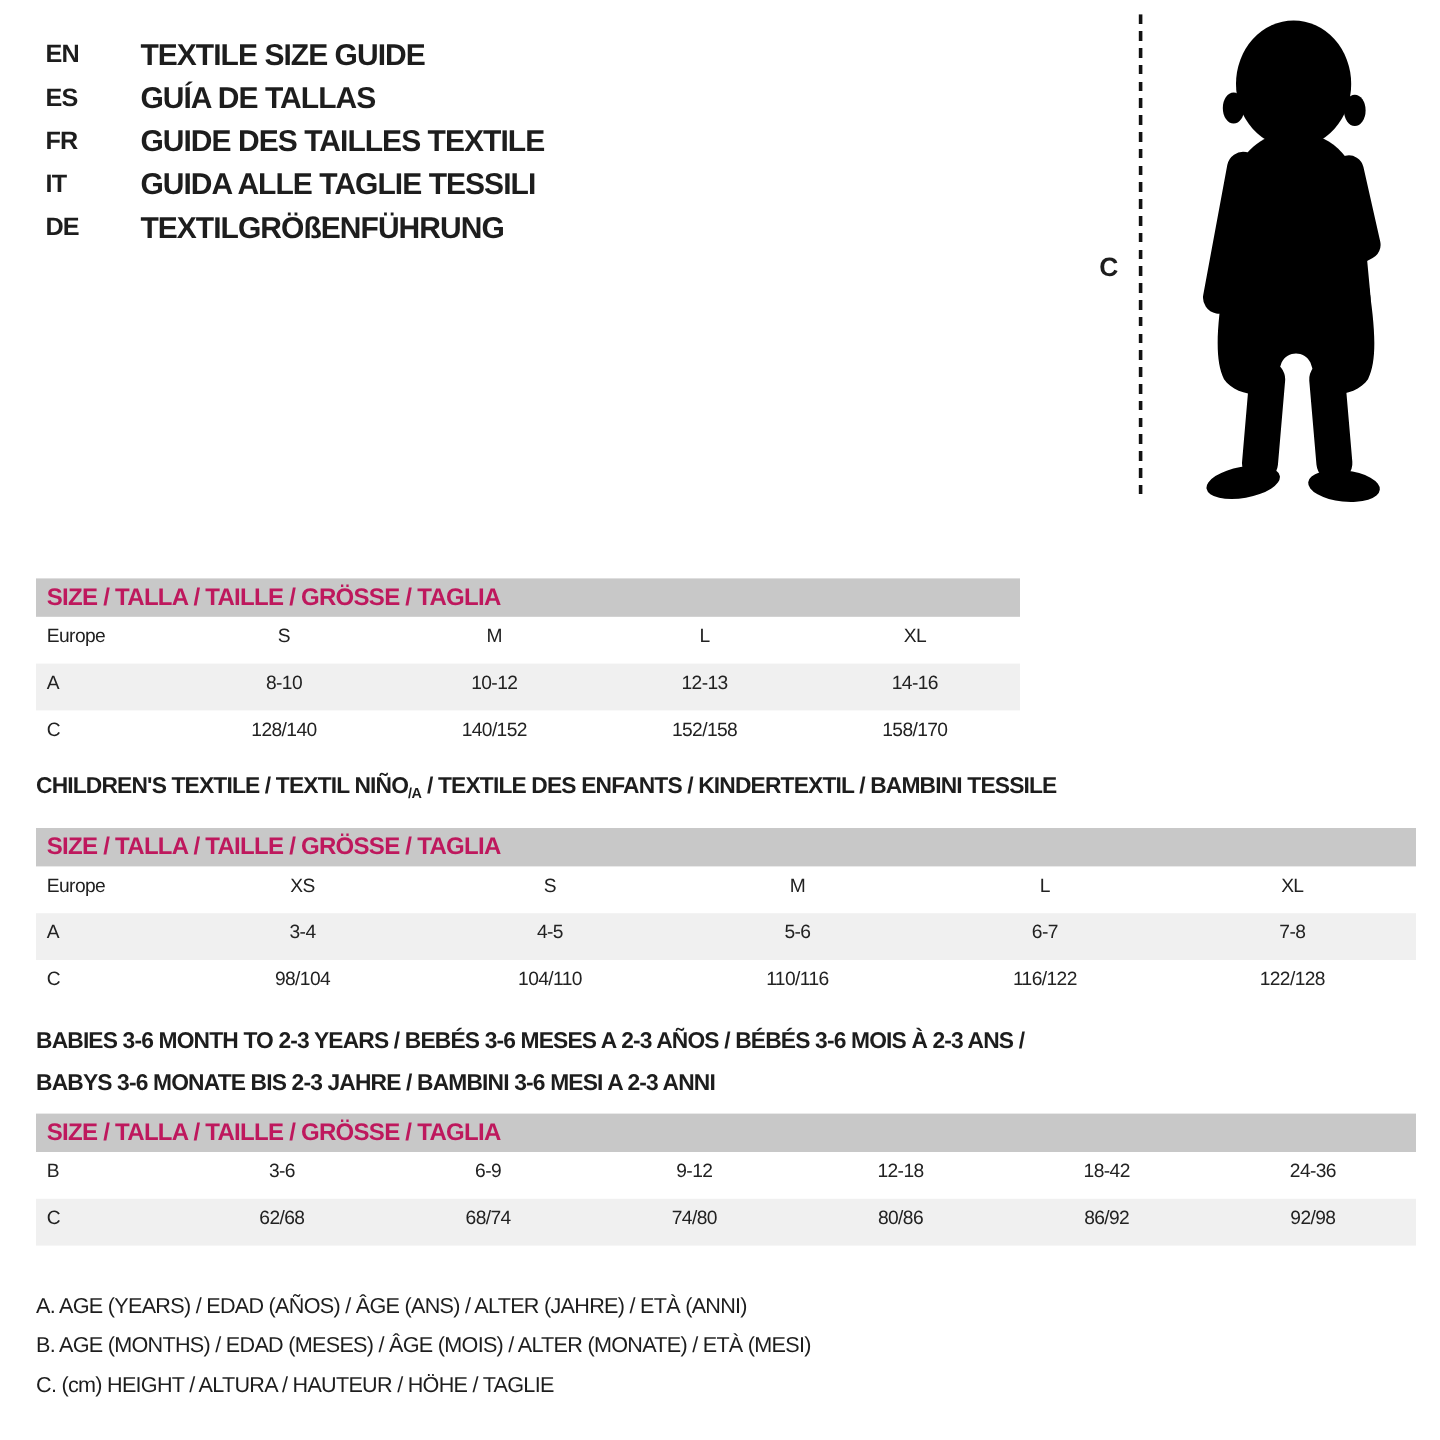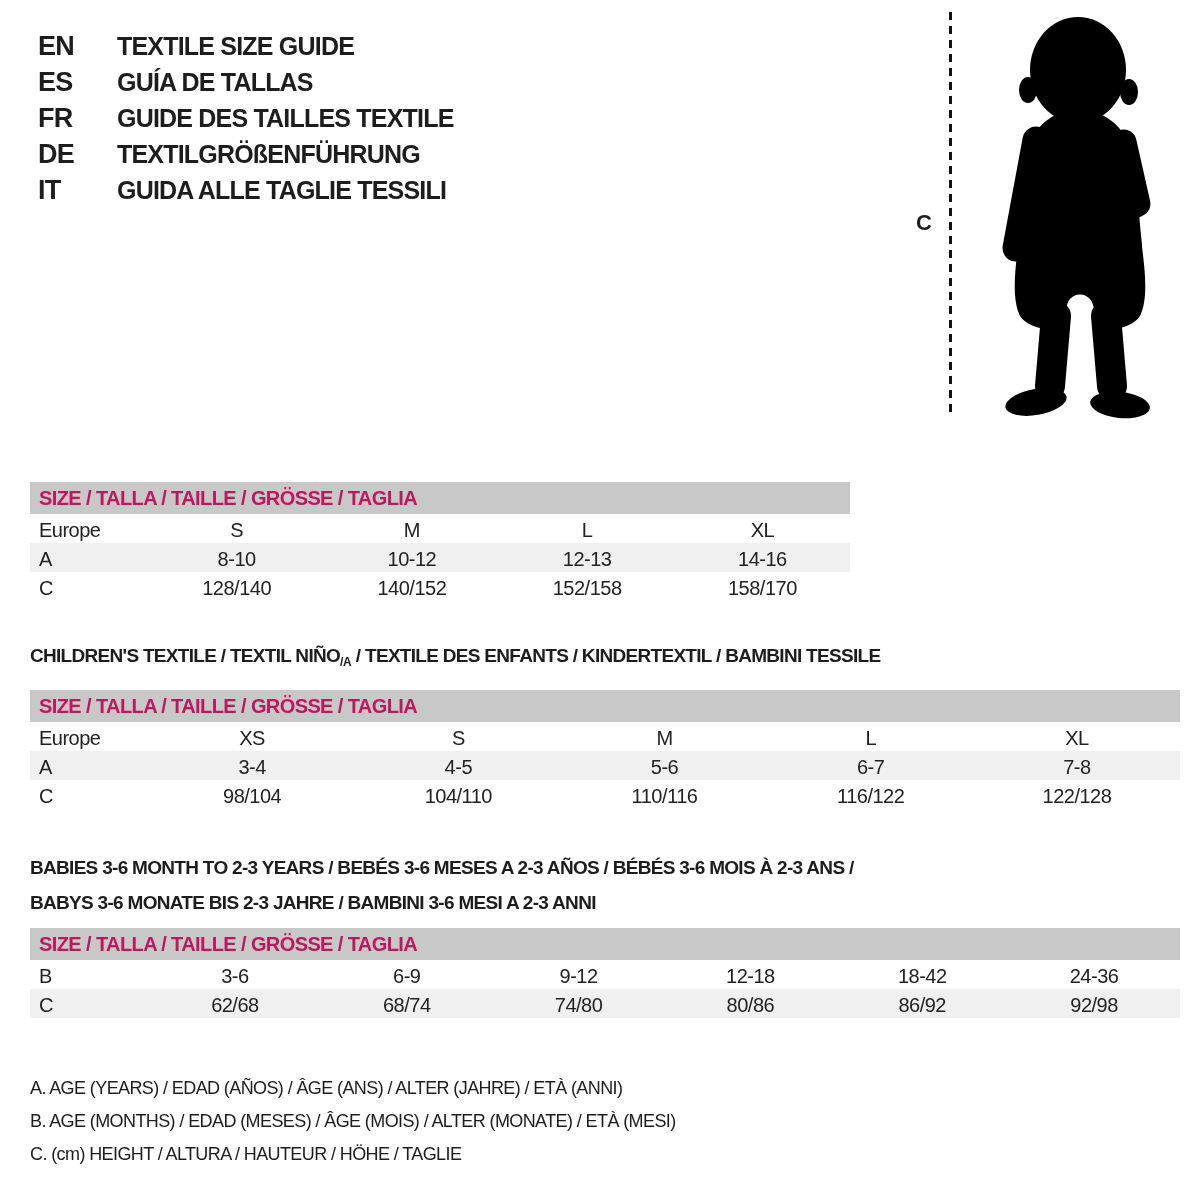--- a/index.html
+++ b/index.html
@@ -3,21 +3,21 @@
 <meta charset="utf-8">
 <style>
   html,body{margin:0;padding:0;background:#fff;}
   .page{
     position:relative;width:1200px;height:1200px;background:#ffffff;
     font-family:"Liberation Sans", sans-serif;color:#1d1d1d;overflow:hidden;
   }
   
   .lang-list{position:absolute;left:38px;top:28px;}
   .lang-row{display:flex;height:36px;line-height:36px;}
-  .lang-code{width:79px;font-weight:bold;font-size:27px;letter-spacing:-0.8px;}
+  .lang-code{width:79px;font-weight:bold;font-size:21px;letter-spacing:-0.8px;}
   .lang-label{font-weight:bold;font-size:25px;letter-spacing:-0.8px;white-space:nowrap;}
   
   .figure{position:absolute;left:900px;top:0;width:300px;height:430px;}
   .dash-line{
     position:absolute;left:49px;top:12px;width:3px;height:404px;
     background:repeating-linear-gradient(to bottom,#121212 0 8px,transparent 8px 14px);
   }
   .measure-c{position:absolute;left:16px;top:210px;font-size:22px;font-weight:bold;}
   .silhouette{position:absolute;left:62px;top:8px;}
   
@@ -25,21 +25,21 @@
     position:absolute;left:30px;font-size:19px;font-weight:bold;
     letter-spacing:-0.7px;white-space:nowrap;line-height:22px;
   }
   .sec-title .subsc{font-size:12px;position:relative;top:4px;letter-spacing:-0.4px;}
   
   .tbl{position:absolute;left:30px;}
   .thead{
     height:32px;line-height:32px;padding-left:9px;font-size:20px;font-weight:bold;
     letter-spacing:-0.6px;color:#be185d;
   }
-  .trow{display:flex;height:29px;line-height:33px;font-size:20px;letter-spacing:-0.5px;color:#222;}
+  .trow{display:flex;height:39px;line-height:33px;font-size:16px;letter-spacing:-0.5px;color:#222;}
   .tlabel{width:110px;padding-left:9px;flex:0 0 auto;}
   .tcell{flex:1 1 0;text-align:center;}
   
   .legend{position:absolute;left:30px;top:1072px;}
   .legend-line{height:33px;line-height:33px;font-size:18px;font-weight:normal;letter-spacing:-0.6px;white-space:nowrap;}
 </style>
 </head>
 <body>
 
 <div class="page" style="color: rgb(29, 29, 29);">
@@ -51,26 +51,26 @@
     </div>
     <div class="lang-row">
       <span class="lang-code">ES</span>
       <span class="lang-label">GUÍA DE TALLAS</span>
     </div>
     <div class="lang-row">
       <span class="lang-code">FR</span>
       <span class="lang-label">GUIDE DES TAILLES TEXTILE</span>
     </div>
     <div class="lang-row">
+      <span class="lang-code">IT</span>
+      <span class="lang-label">GUIDA ALLE TAGLIE TESSILI</span>
+    </div>
+    <div class="lang-row">
       <span class="lang-code">DE</span>
       <span class="lang-label">TEXTILGRÖßENFÜHRUNG</span>
-    </div>
-    <div class="lang-row">
-      <span class="lang-code">IT</span>
-      <span class="lang-label">GUIDA ALLE TAGLIE TESSILI</span>
     </div>
   </div>
 
   <div class="figure">
     <div class="dash-line"></div>
     <div class="measure-c">C</div>
     <svg class="silhouette" width="230" height="414" viewBox="0 0 230 414" xmlns="http://www.w3.org/2000/svg">
       <g fill="#000000" stroke="none">
 
         <ellipse cx="116" cy="62" rx="48" ry="53"></ellipse>

